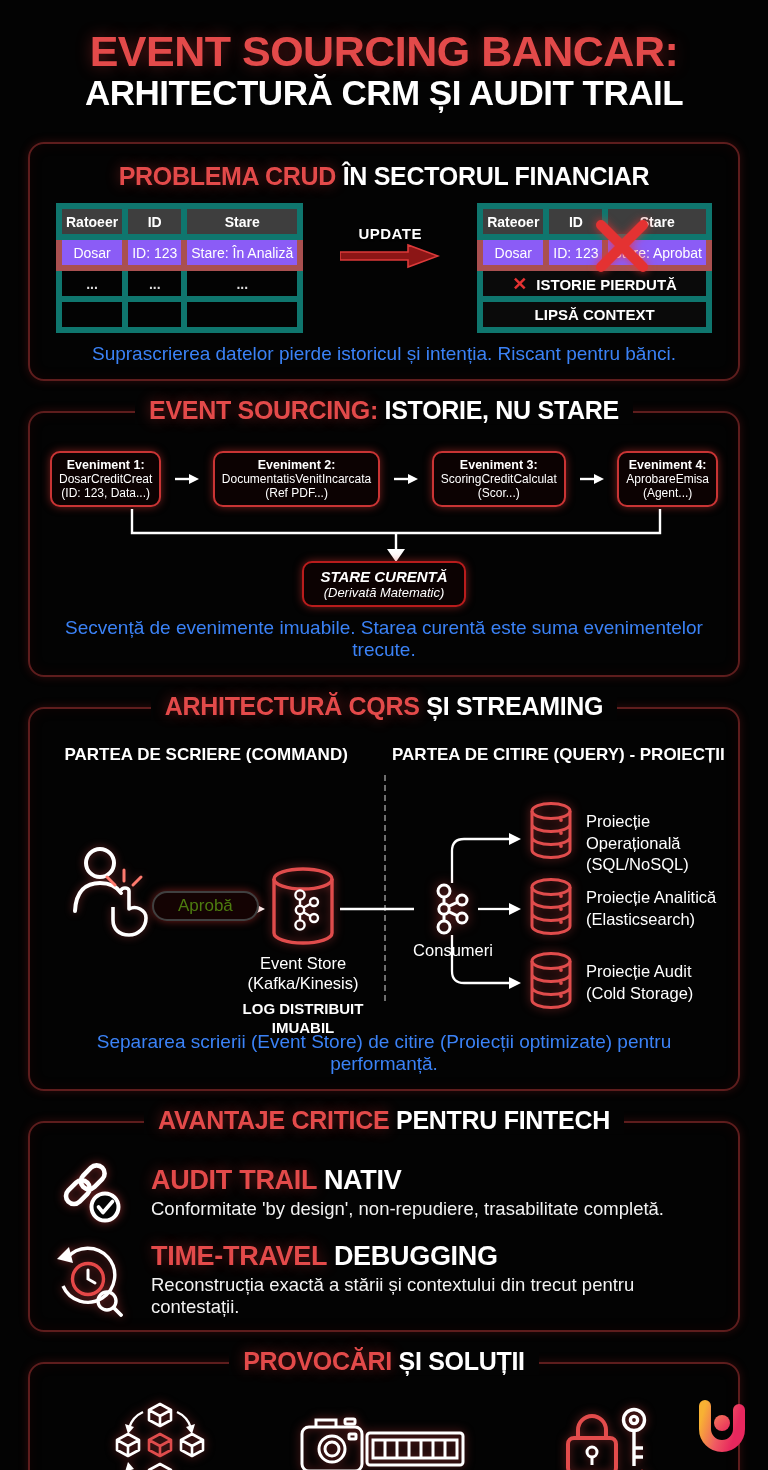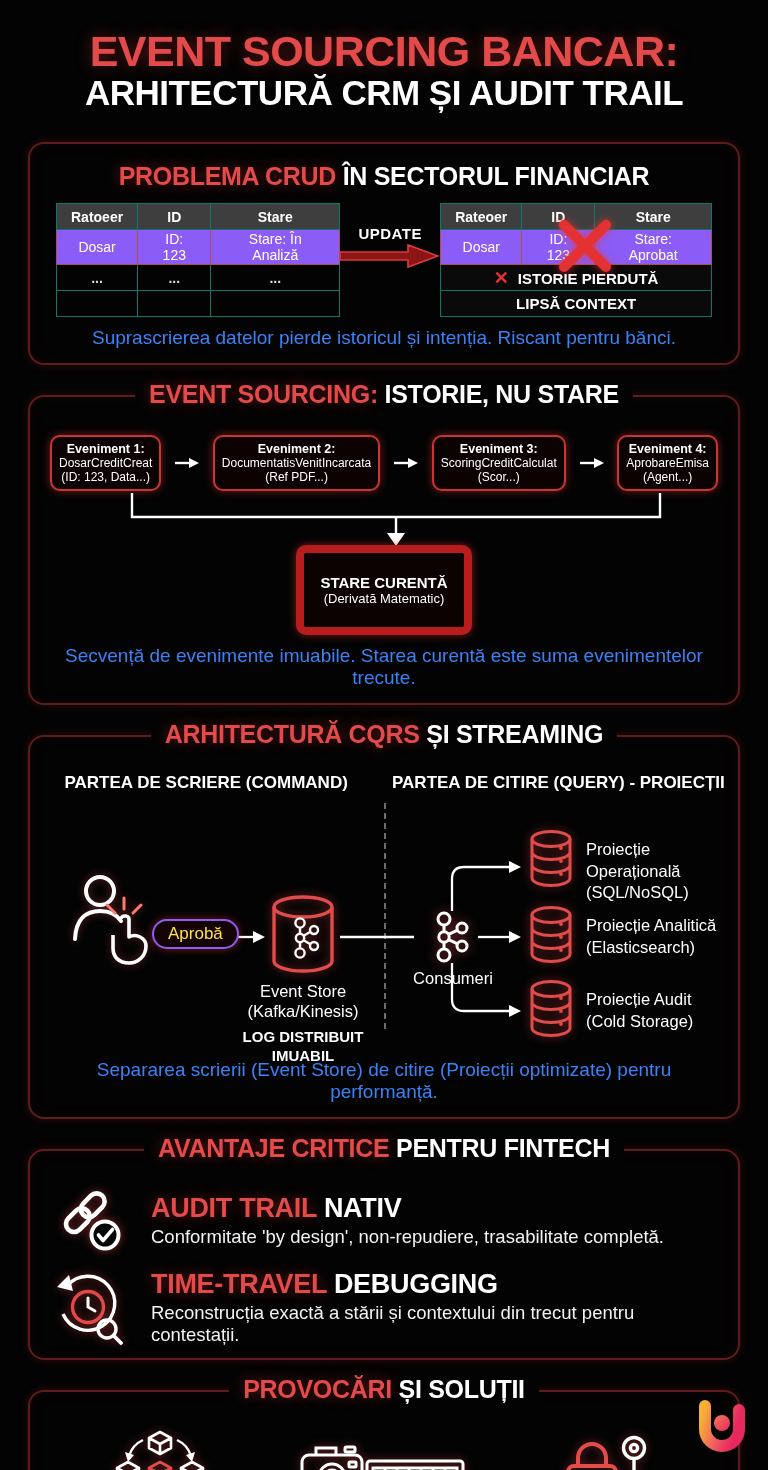--- a/index.html
+++ b/index.html
@@ -21,21 +21,21 @@
   }
   .sec-title{margin:0;text-align:center;font-size:25px;font-weight:800;letter-spacing:-.3px;}
   .sec-title.inside{padding:8px 0 10px;}
   .sec-title.overlap{position:absolute;top:-17px;left:0;right:0;}
   .sec-title.overlap span.bg{background:#030303;padding:0 14px;}
   .card.with-overlap{padding-top:26px;}
   .caption{margin:10px 4px 2px;text-align:center;font-size:19px;color:#3b82f6;}
   
   .crud-row{display:flex;justify-content:space-between;align-items:flex-start;padding:2px 14px 0;}
   table.crud{border-collapse:collapse;font-size:14px;}
-  .crud th,.crud td{border:1px solid #0f766e;padding:1px 14px;text-align:center;height:23px;color:#fff;}
+  .crud th,.crud td{border:6px solid #0f766e;padding:1px 4px;text-align:center;height:23px;color:#fff;}
   .crud th{background:#3e3e3e;font-weight:700;}
   .crud tr.rowred td{background:#8b5cf6;border-color:#a95050;}
   .crud tr.dots td{color:#ddd;font-weight:700;}
   .crud td.merge{font-weight:800;font-size:15px;background:#0a0a0a;}
   .tbl-wrap{position:relative;}
   .big-x{position:absolute;top:16px;left:116px;pointer-events:none;filter:drop-shadow(0 0 4px rgba(240,50,50,.8));}
   .x-small{color:#e43232;font-weight:800;font-size:18px;margin-right:9px;}
   .update-col{display:flex;flex-direction:column;align-items:center;margin-top:22px;}
   .update-col .lbl{font-weight:800;font-size:15px;letter-spacing:.5px;text-shadow:0 1px 2px #000;}
   
@@ -43,35 +43,35 @@
   .event-box{
     border:2px solid #c93434;border-radius:10px;background:#0c0202;text-align:center;
     padding:5px 7px;box-shadow:0 0 9px rgba(229,57,53,.5);
   }
   .event-box .et{font-weight:800;font-size:12.5px;}
   .event-box .en,.event-box .ed{font-size:12px;white-space:nowrap;}
   .harrow{flex:0 0 24px;margin:0 2px;}
   .connector{display:block;margin:0 auto;}
   .state-wrap{text-align:center;margin-top:-2px;}
   .state-box{
-    display:inline-block;border:8px solid #b91c1c;border-radius:10px;background:#0c0202;
-    padding:21px 16px;box-shadow:0 0 9px rgba(229,57,53,.5);
+    display:inline-block;border:2px solid #b91c1c;border-radius:10px;background:#0c0202;
+    padding:5px 16px;box-shadow:0 0 9px rgba(229,57,53,.5);font-style:italic;
   }
   .state-box .st{font-weight:800;font-size:15px;}
   .state-box .ss{font-size:13px;}
   
   .cqrs-body{position:relative;height:282px;margin-top:4px;}
   .col-head{position:absolute;top:6px;font-weight:800;font-size:17px;text-align:center;}
   .col-head.l{left:0;width:48%;}
   .col-head.r{left:51%;width:49%;}
   .vdivider{position:absolute;left:50%;top:36px;height:226px;border-left:2px dashed #6e6e6e;}
   .abs{position:absolute;}
   .pill{
-    border:2px solid #8b5cf6;border-radius:15px;background:#140303;color:#fde047;
-    font-size:17px;padding:3px 14px;box-shadow:0 0 8px rgba(229,57,53,.5);
+    border:2px solid #404040;border-radius:15px;background:#140303;color:#4d7c0f;
+    font-size:17px;padding:3px 24px;box-shadow:0 0 8px rgba(229,57,53,.5);
   }
   .estore-lbl{width:170px;text-align:center;font-size:16.5px;line-height:1.22;}
   .estore-lbl .b{font-weight:800;font-size:15px;line-height:1.25;margin-top:7px;}
   .cons-lbl{width:130px;text-align:center;font-size:16.5px;}
   .proj-lbl{font-size:16.5px;line-height:1.3;}
   
   .adv-item{display:flex;align-items:center;gap:25px;padding:8px 12px 0;}
   .adv-item + .adv-item{padding-top:14px;}
   .adv-icon{flex:0 0 72px;display:flex;justify-content:center;filter:drop-shadow(0 0 5px rgba(235,70,70,.55));}
   .adv-title{font-size:27px;font-weight:800;letter-spacing:-.3px;}

